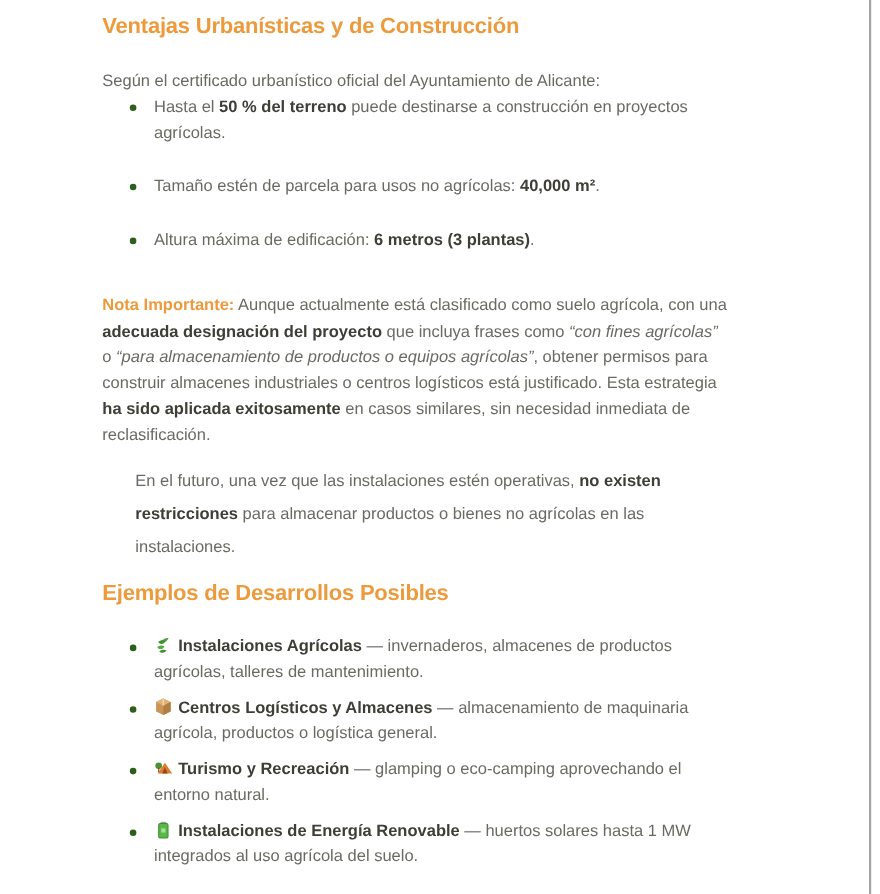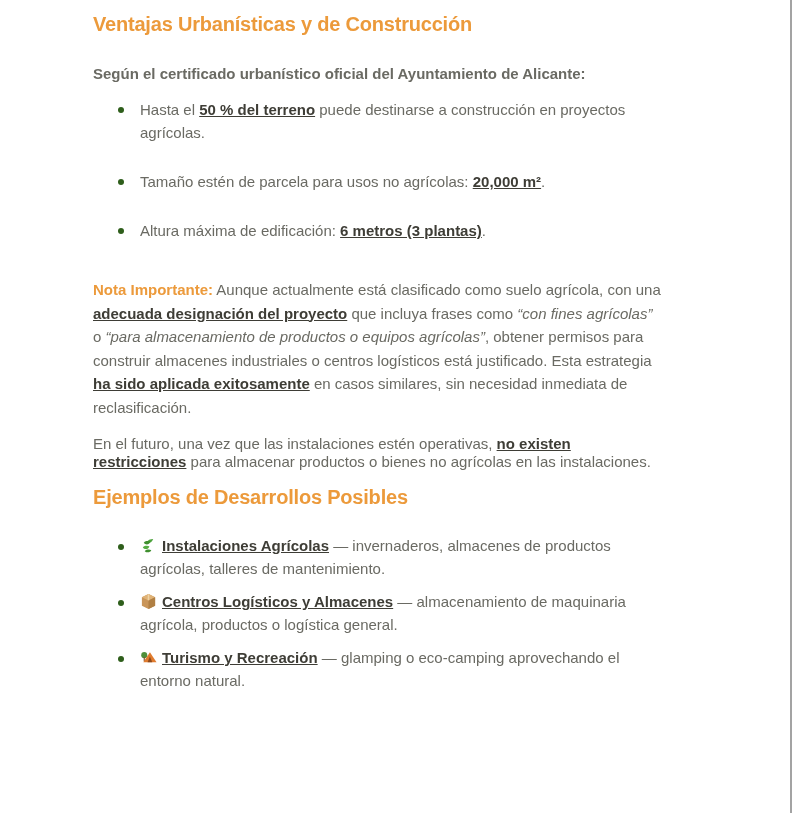--- a/index.html
+++ b/index.html
@@ -21,24 +21,24 @@
     line-height: 23px;
     font-weight: 700;
     letter-spacing: -0.2px;
   }
   h1.sec { margin-bottom: 26px; }
   h2.sec { margin-top: 15px; margin-bottom: 26px; }
   p.body {
     font-size: 15px;
     line-height: 23px;
   }
-  p.intro { margin-bottom: 13px; font-weight: bold; }
+  p.intro { margin-bottom: 1px; }
   p.nota { margin-top: 36px; line-height: 23.5px; }
-  p.future { margin-top: 16px; line-height: 18px; }
-  strong { font-weight: 700; color: #3E3D36; text-decoration: underline; }
+  p.future { margin-top: 16px; line-height: 30px; margin-left: 30px; }
+  strong { font-weight: 700; color: #3E3D36; }
   .orange-label { color: #EC9A3B; font-weight: 700; }
   em { font-style: italic; color: #6A6A63; }
   ul.blist { list-style: none; }
   ul.blist li {
     position: relative;
     padding-left: 47px;
     font-size: 15px;
     line-height: 23px;
   }
   ul.rules li { margin-bottom: 26px; }
@@ -73,21 +73,21 @@
 
   <p class="body intro">Según el certificado urbanístico oficial del Ayuntamiento de Alicante:</p>
 
   <ul class="blist rules">
     <li>
       <span class="dot"></span>
       <span>Hasta el </span><strong>50 % del terreno</strong><span> puede destinarse a construcción en proyectos agrícolas.</span>
     </li>
     <li>
       <span class="dot"></span>
-      <span>Tamaño estén de parcela para usos no agrícolas: </span><strong>20,000 m²</strong><span>.</span>
+      <span>Tamaño estén de parcela para usos no agrícolas: </span><strong>40,000 m²</strong><span>.</span>
     </li>
     <li>
       <span class="dot"></span>
       <span>Altura máxima de edificación: </span><strong>6 metros (3 plantas)</strong><span>.</span>
     </li>
   </ul>
 
   <p class="body nota"><span class="orange-label">Nota Importante:</span><span> Aunque actualmente está clasificado como suelo agrícola, con una </span><strong>adecuada designación del proyecto</strong><span> que incluya frases como </span><em>“con fines agrícolas”</em><span> o </span><em>“para almacenamiento de productos o equipos agrícolas”</em><span>, obtener permisos para construir almacenes industriales o centros logísticos está justificado. Esta estrategia </span><strong>ha sido aplicada exitosamente</strong><span> en casos similares, sin necesidad inmediata de reclasificación.</span></p>
 
   <p class="body future"><span>En el futuro, una vez que las instalaciones estén operativas, </span><strong>no existen restricciones</strong><span> para almacenar productos o bienes no agrícolas en las instalaciones.</span></p>
@@ -119,18 +119,26 @@
     <li>
       <span class="dot"></span>
       <svg class="emoji-icon" viewBox="0 0 18 18">
         <circle cx="4.5" cy="6.5" r="3.2" fill="#4E8F3A"></circle>
         <rect x="3.9" y="8.5" width="1.2" height="4.5" fill="#7A5230"></rect>
         <polygon points="10.5,3.5 17.5,14 3.5,14" fill="#E07B2E"></polygon>
         <polygon points="10.5,8 13,14 8,14" fill="#8C4A1D"></polygon>
       </svg><strong>Turismo y Recreación</strong><span> — glamping o eco-camping aprovechando el entorno natural.</span>
     </li>
 
+    <li>
+      <span class="dot"></span>
+      <svg class="emoji-icon" viewBox="0 0 18 18">
+        <rect x="6.5" y="1" width="5" height="2.2" rx="0.6" fill="#9AA0A6"></rect>
+        <rect x="4.5" y="2.8" width="9" height="14" rx="1.6" fill="#58B847" stroke="#3D8F2E" stroke-width="1"></rect>
+        <rect x="7" y="7.5" width="4" height="4" fill="#A8DE9C"></rect>
+      </svg><strong>Instalaciones de Energía Renovable</strong><span> — huertos solares hasta 1 MW integrados al uso agrícola del suelo.</span>
+    </li>
 
 
   </ul>
 </div>
 
 <div class="scroll-line"></div>
 
 </body></html>

